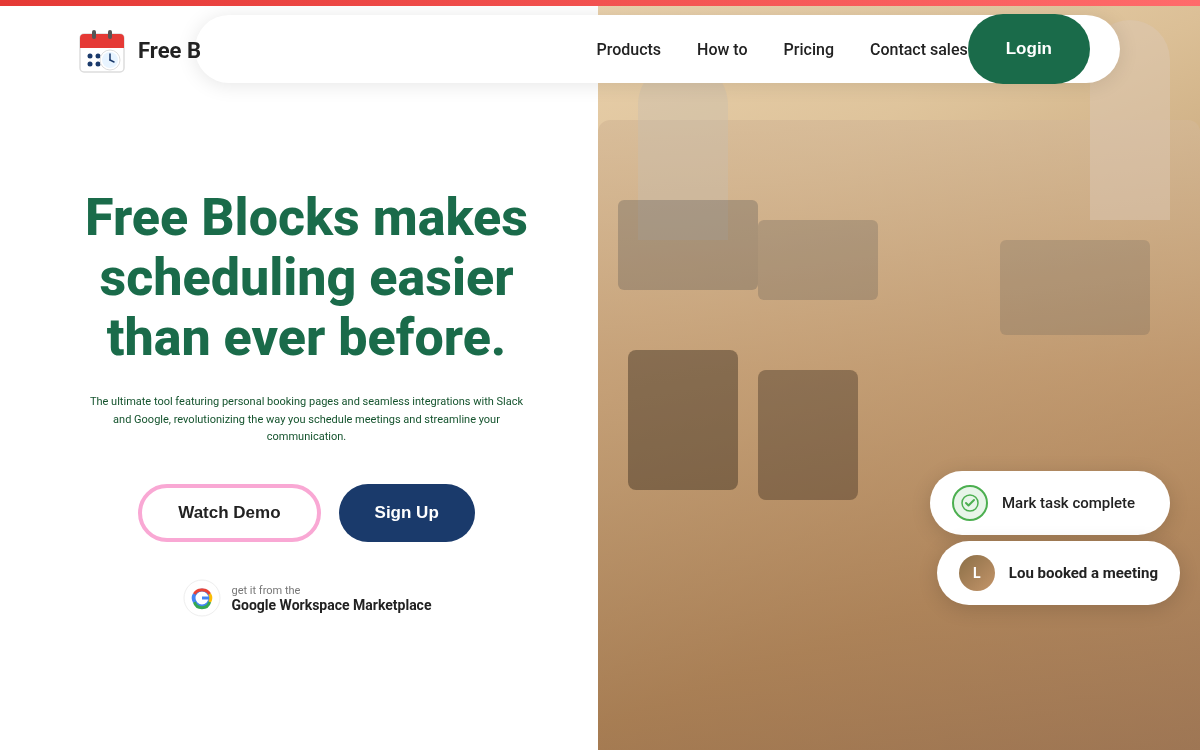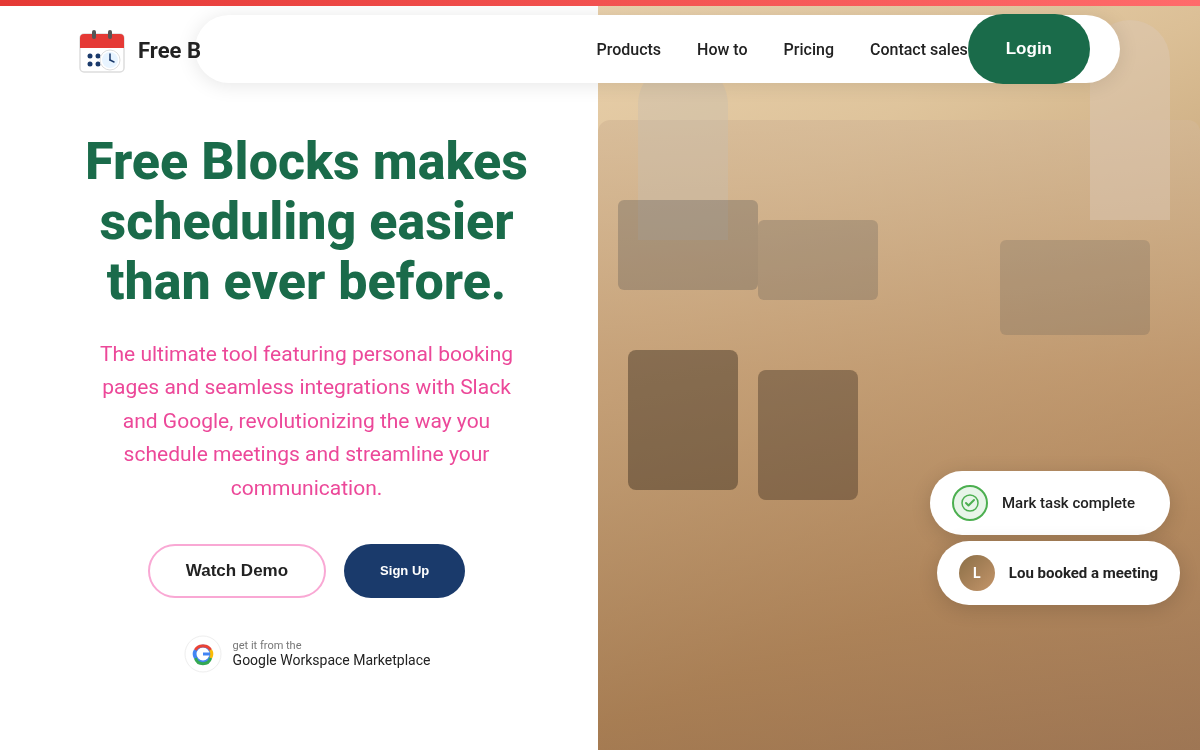--- a/index.html
+++ b/index.html
@@ -87,52 +87,52 @@
     }
     .hero-title {
       font-size: 52px;
       font-weight: 800;
       color: #1a6b4a;
       line-height: 1.15;
       text-align: center;
       margin-bottom: 26px;
     }
     .hero-subtitle {
-      font-size: 21px;
-      color: #ec4899;
+      font-size: 11px;
+      color: #14532d;
       text-align: center;
       line-height: 1.6;
       margin-bottom: 38px;
       max-width: 440px;
       margin-left: auto;
       margin-right: auto;
     }
     .hero-buttons {
       display: flex;
       gap: 18px;
       justify-content: center;
       margin-bottom: 36px;
     }
     .btn-watch {
       background: #fff;
       color: #222;
-      border: 2px solid #f9a8d4;
+      border: 4px solid #f9a8d4;
       border-radius: 50px;
       padding: 15px 36px;
       font-size: 17px;
       font-weight: 600;
       cursor: pointer;
     }
     .btn-signup {
       background: #1a3a6b;
       color: #fff;
       border: none;
       border-radius: 50px;
       padding: 15px 36px;
-      font-size: 13px;
+      font-size: 17px;
       font-weight: 600;
       cursor: pointer;
     }
     .hero-integrations {
       display: flex;
       align-items: center;
       gap: 28px;
       justify-content: center;
     }
     .integration-item {
@@ -144,21 +144,21 @@
     .integration-text-group {
       display: flex;
       flex-direction: column;
     }
     .integration-small {
       font-size: 11px;
       color: #777;
     }
     .integration-name {
       font-size: 14px;
-      font-weight: 400;
+      font-weight: 700;
       color: #222;
     }
 
     
     .hero-right {
       position: absolute;
       top: 0;
       left: 598px;
       right: 0;
       height: 750px;

